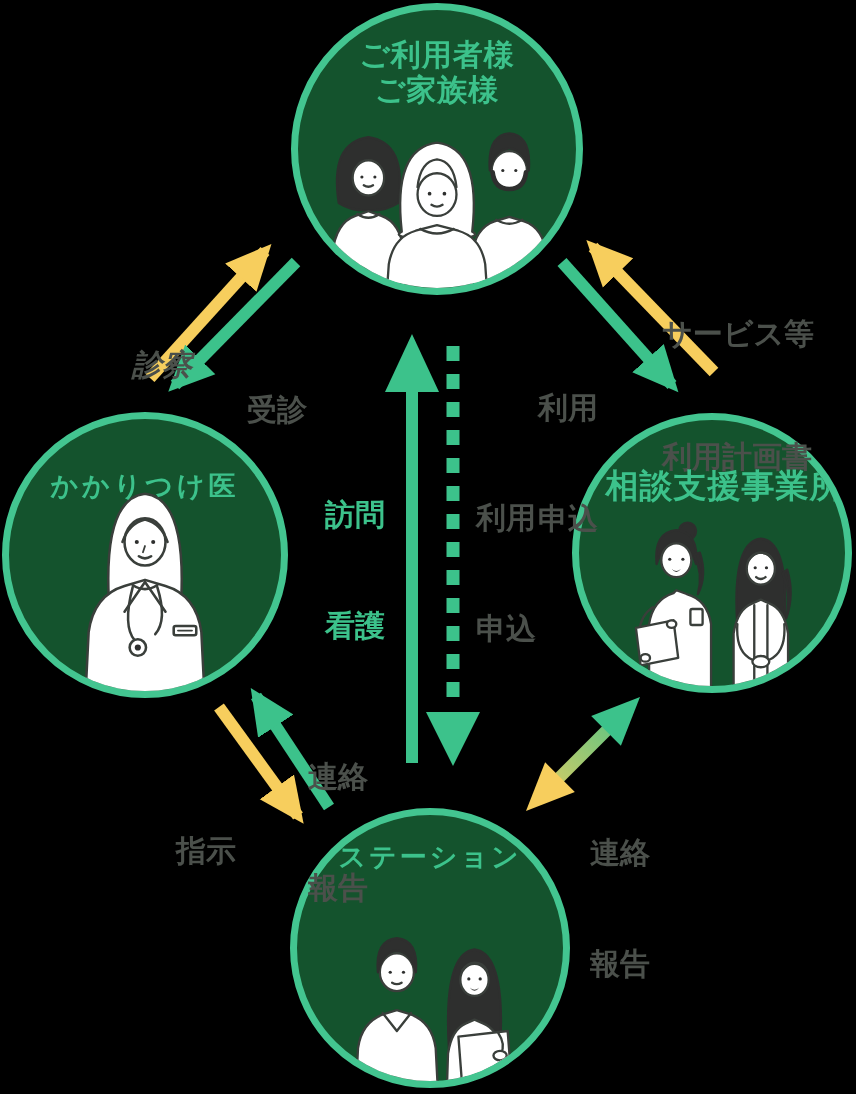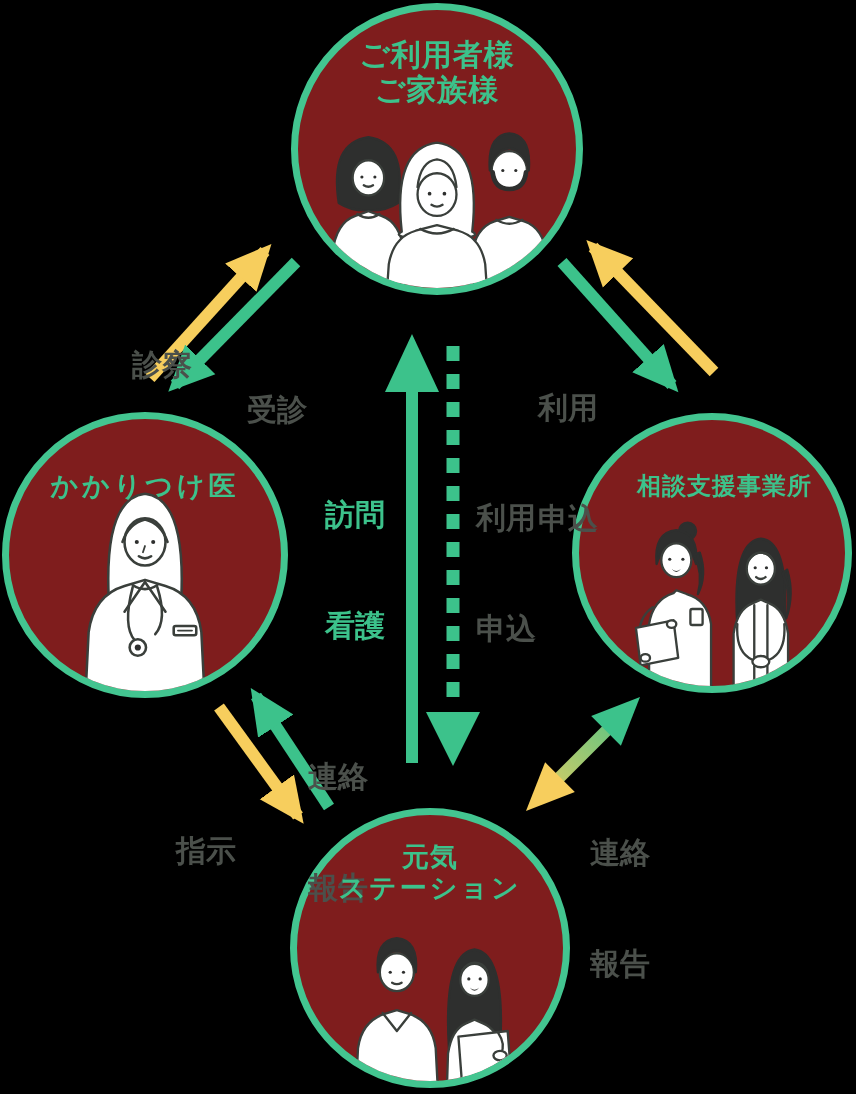--- a/index.html
+++ b/index.html
@@ -18,21 +18,21 @@
   .arrows{position:absolute;left:0;top:0;}
   .shaft{stroke-width:12;fill:none;}
   .y{stroke:var(--yellow);}
   .g{stroke:var(--green);}
   .dashed{stroke-width:13;stroke-dasharray:15 13;}
   .gfill{fill:var(--green);}
   .yfill{fill:var(--yellow);}
   .mY{fill:var(--yellow);}
   .mG{fill:var(--green);}
   .node{
-    position:absolute;border-radius:50%;background:#7f1d1d;
+    position:absolute;border-radius:50%;background:#14532d;
     border:7px solid var(--border);overflow:hidden;
     display:flex;flex-direction:column;align-items:center;
   }
   .node-title{
     color:var(--green);font-weight:bold;text-align:center;
     font-size:28px;line-height:34px;letter-spacing:1px;z-index:2;
   }
   .node-title span{display:block;}
   .illus{position:absolute;bottom:-3px;left:50%;transform:translateX(-50%);z-index:1;}
   .lbl{
@@ -40,21 +40,21 @@
     font-size:30px;line-height:37px;white-space:pre;
   }
   .lbl span{display:block;}
   .lbl-green{color:var(--green);}
   
   .node-users{left:291px;top:3px;width:292px;height:292px;}
   .node-users .node-title{margin-top:27px;font-size:30px;line-height:35px;}
   .node-doctor{left:2px;top:412px;width:286px;height:286px;}
   .node-doctor .node-title{margin-top:50px;font-size:27px;letter-spacing:4px;}
   .node-support{left:572px;top:413px;width:280px;height:280px;}
-  .node-support .node-title{margin-top:49px;font-size:24px;line-height:34px;letter-spacing:1px;margin-left:25px;}
+  .node-support .node-title{margin-top:49px;font-size:33px;line-height:34px;letter-spacing:1px;margin-left:25px;}
   .node-station{left:290px;top:808px;width:280px;height:280px;}
   .node-station .node-title{margin-top:27px;font-size:27px;line-height:31px;}
   .node-station .node-title .l2{letter-spacing:3px;font-family:Liberation Serif, serif;}
   .node-station .node-title .l3{margin-top:9px;}
 </style>
 </head>
 <body>
 
 <div class="canvas">
 
@@ -185,21 +185,20 @@
         <path d="M138,185 L138,126 Q142,100 158,94 L167,90 L176,94 Q192,100 196,126 L196,185 Z"></path>
         <path d="M160,96 L160,182 M174,96 L174,182" fill="none"></path>
         <path d="M142,116 Q140,146 158,154 M192,116 Q194,146 176,154" fill="none"></path>
         <ellipse cx="167" cy="156" rx="9" ry="6"></ellipse>
       </g>
     </svg>
   </div>
 
   <div class="node node-station">
     <div class="node-title">
-      <span class="l1">元気</span>
       <span class="l2">ステーション</span>
     </div>
     <svg class="illus" width="228" height="161" viewBox="0 0 240 170">
       <g stroke="#3A3F3B" stroke-width="2.5" fill="#fff" stroke-linecap="round" stroke-linejoin="round">
 
         <ellipse cx="85" cy="52" rx="18" ry="20"></ellipse>
         <path d="M65,52 Q62,18 85,16 Q108,18 105,52 Q100,30 85,29 Q70,30 65,52 Z" fill="#2E2F2E" stroke="#2E2F2E"></path>
         <circle cx="78" cy="52" r="1.7" fill="#2E2F2E" stroke="none"></circle>
         <circle cx="92" cy="52" r="1.7" fill="#2E2F2E" stroke="none"></circle>
         <path d="M80,63 Q85,66 90,63" fill="none"></path>
@@ -213,25 +212,29 @@
         <circle cx="173" cy="59" r="1.7" fill="#2E2F2E" stroke="none"></circle>
         <path d="M162,68 Q167,73 172,68 Q167,75 162,68 Z" fill="#2E2F2E" stroke="none"></path>
         <path d="M138,170 L139,138 Q143,112 158,106 L167,102 L176,106 Q192,112 196,138 L197,170 Z"></path>
         <polygon points="150,120 202,114 206,166 154,172"></polygon>
         <path d="M192,116 Q200,128 195,138" fill="none"></path>
         <ellipse cx="194" cy="140" rx="7" ry="5"></ellipse>
       </g>
     </svg>
   </div>
 
-  <div class="lbl" style="left:132px;top:272px;">
+  <div class="lbl" style="left:132px;top:272px;font-style:italic;">
     <span>診察</span>
   </div>
   <div class="lbl" style="left:247px;top:317px;">
     <span>受診</span>
+  </div>
+  <div class="lbl" style="left:662px;top:231px;line-height:41px;">
+    <span>サービス等</span>
+    <span>利用計画書</span>
   </div>
   <div class="lbl" style="left:538px;top:315px;">
     <span>利用</span>
     <span>申込</span>
   </div>
   <div class="lbl lbl-green" style="left:325px;top:422px;">
     <span>訪問</span>
     <span>看護</span>
   </div>
   <div class="lbl" style="left:476px;top:425px;">

